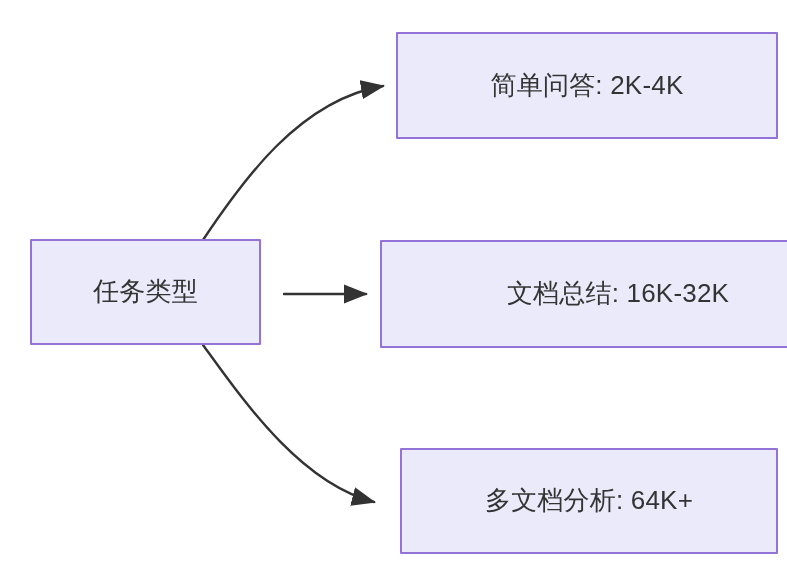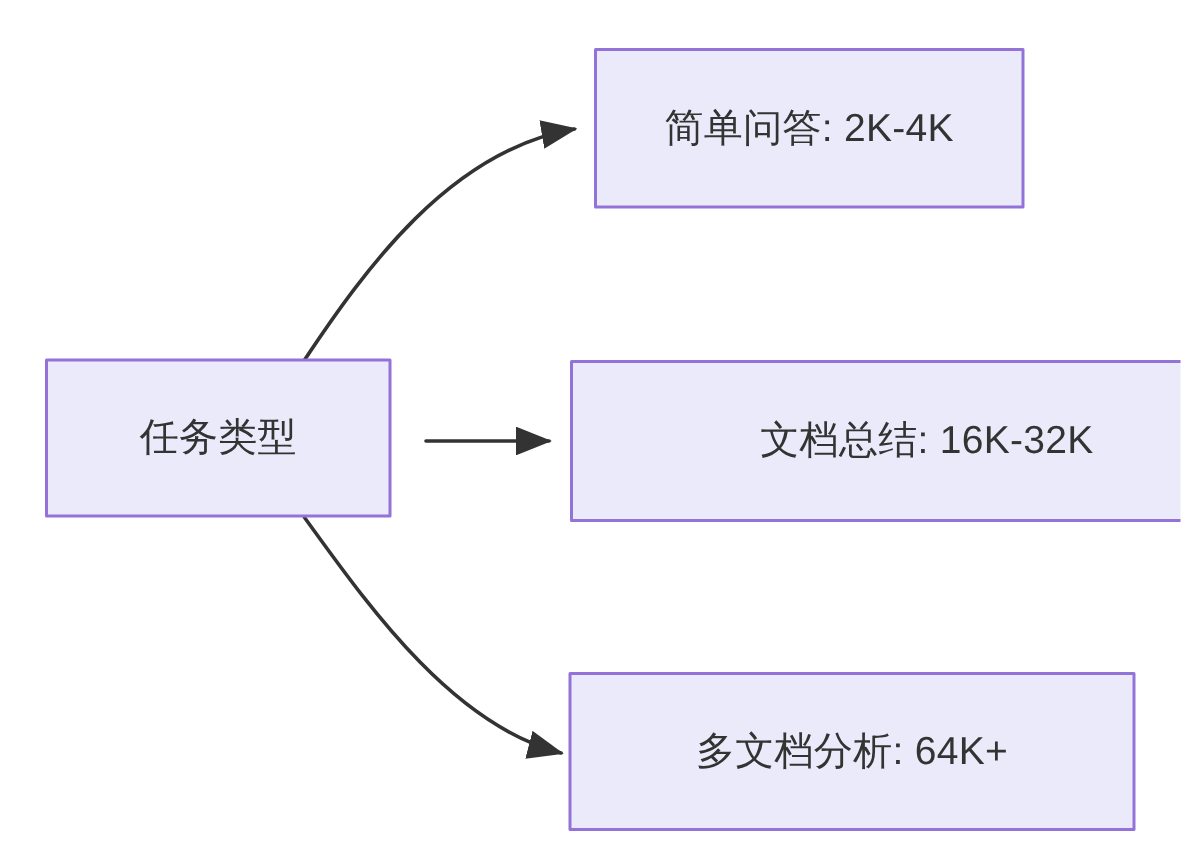--- a/index.html
+++ b/index.html
@@ -48,31 +48,31 @@
   }
   #node-source {
     left: 30px;
     top: 239px;
     width: 231px;
     height: 106px;
   }
   #node-simple-qa {
     left: 396px;
     top: 32px;
-    width: 287px;
+    width: 382px;
     height: 107px;
   }
   #node-doc-summary {
     left: 380px;
     top: 240px;
     width: 476px;
     height: 108px;
   }
   #node-multi-doc {
-    left: 379px;
+    left: 400px;
     top: 448px;
     width: 378px;
     height: 106px;
   }
 </style>
 </head>
 <body>
 
 <div id="diagram-canvas">
 

